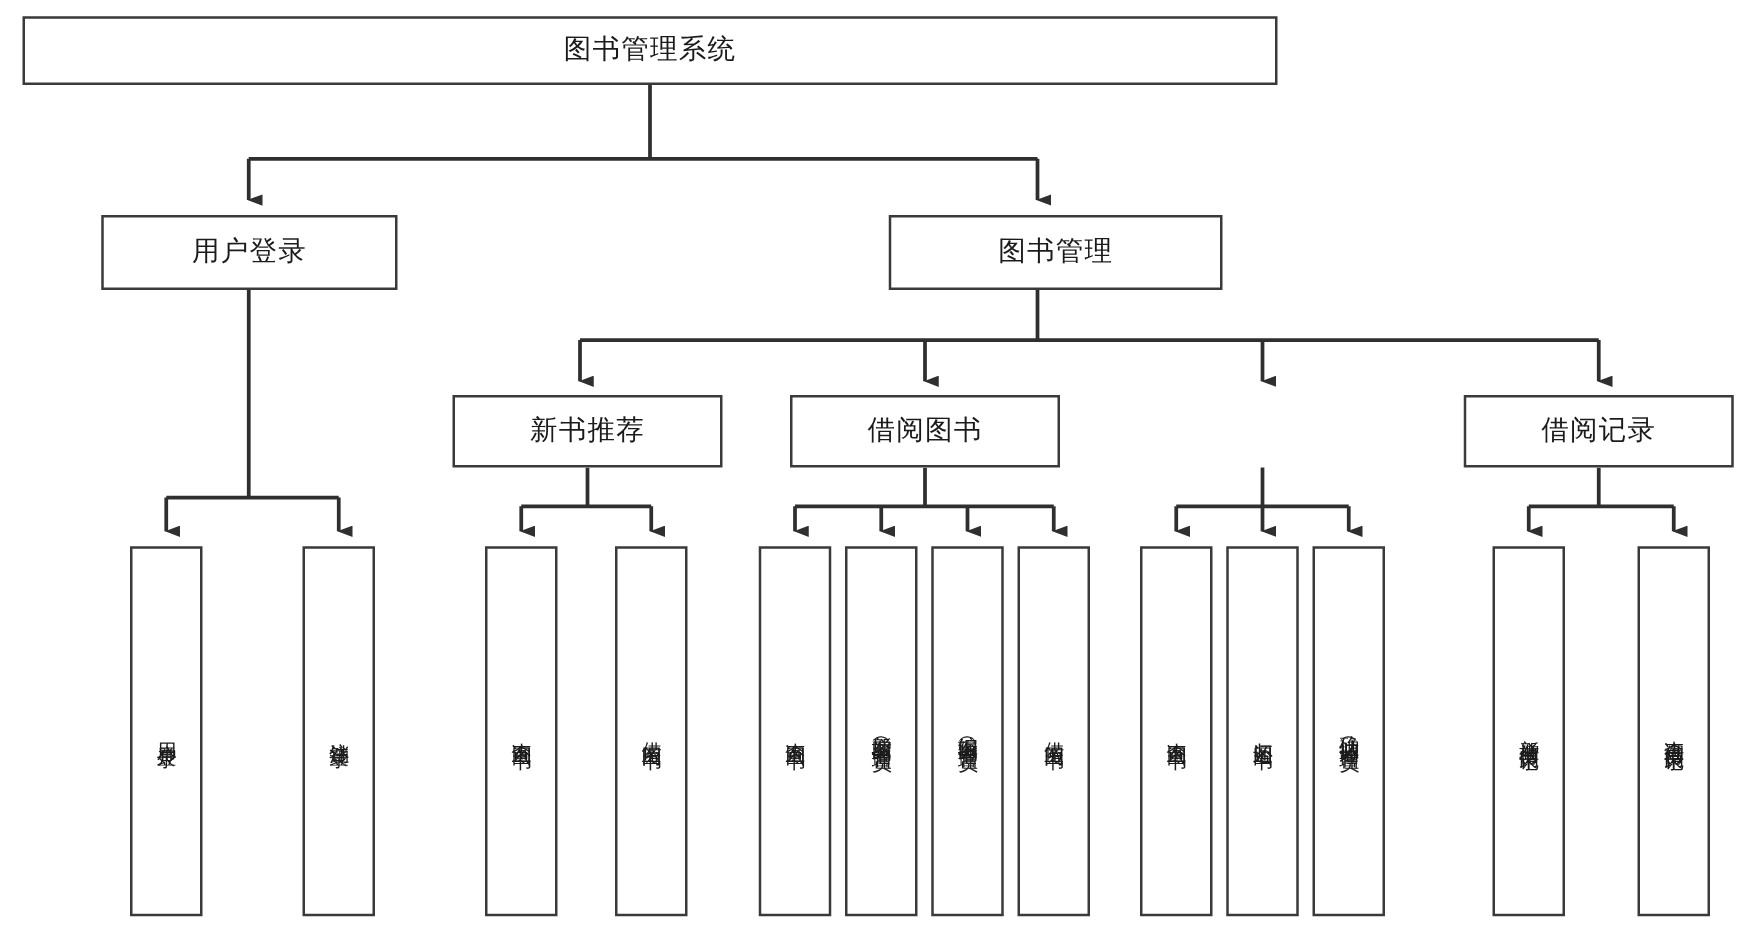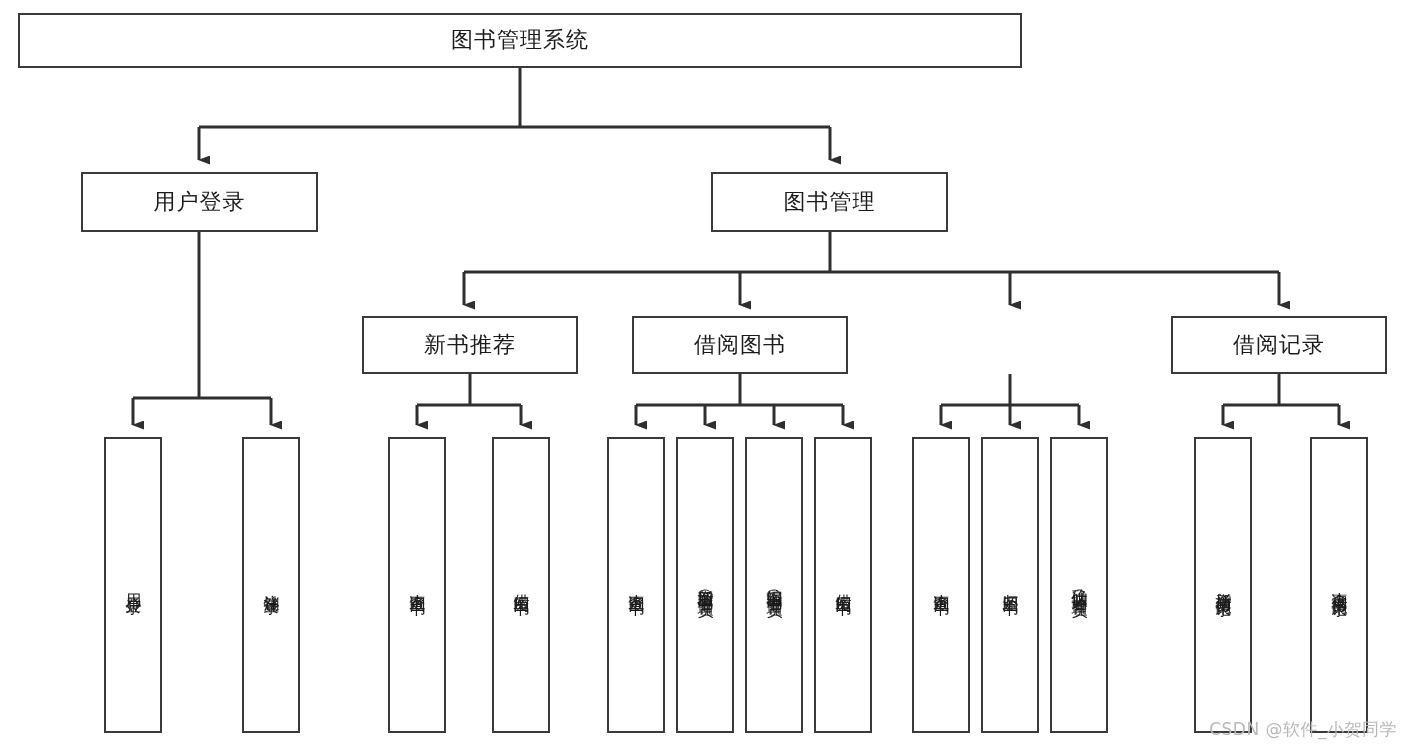--- a/index.html
+++ b/index.html
@@ -113,21 +113,21 @@
       <path d="M1279,374 L1279,405"></path>
       <path d="M1223,405 L1339,405"></path>
       <path d="M1223,405 L1223,425" marker-end="url(#arrow)"></path>
       <path d="M1339,405 L1339,425" marker-end="url(#arrow)"></path>
     </g>
   </svg>
 
   <div class="node-box node-h" style="left:18px; top:13px; width:1004px; height:55px;">图书管理系统</div>
 
   <div class="node-box node-h" style="left:81px; top:172px; width:237px; height:60px;">用户登录</div>
-  <div class="node-box node-h" style="left:711px; top:172px; width:237px; height:60px;">图书管理</div>
+  <div class="node-box node-h" style="left:711px; top:172px; width:267px; height:60px;">图书管理</div>
 
   <div class="node-box node-h" style="left:362px; top:316px; width:216px; height:58px;">新书推荐</div>
   <div class="node-box node-h" style="left:632px; top:316px; width:216px; height:58px;">借阅图书</div>
   <div class="node-box node-h" style="left:1171px; top:316px; width:216px; height:58px;text-align:right;">借阅记录</div>
 
   <div class="node-box" style="left:104px; top:437px; width:58px; height:296px;">
     <span class="node-v-inner">用户登录</span>
   </div>
   <div class="node-box" style="left:242px; top:437px; width:58px; height:296px;">
     <span class="node-v-inner">注销登录</span>
@@ -163,15 +163,14 @@
     <span class="node-v-inner">确认归还（管理员）</span>
   </div>
 
   <div class="node-box" style="left:1194px; top:437px; width:58px; height:296px;">
     <span class="node-v-inner">新增借阅记录</span>
   </div>
   <div class="node-box" style="left:1310px; top:437px; width:58px; height:296px;">
     <span class="node-v-inner">查询借阅记录</span>
   </div>
 
-  <div class="watermark">CSDN @软件_小贺同学</div>
 
 </div>
 
 </body></html>

